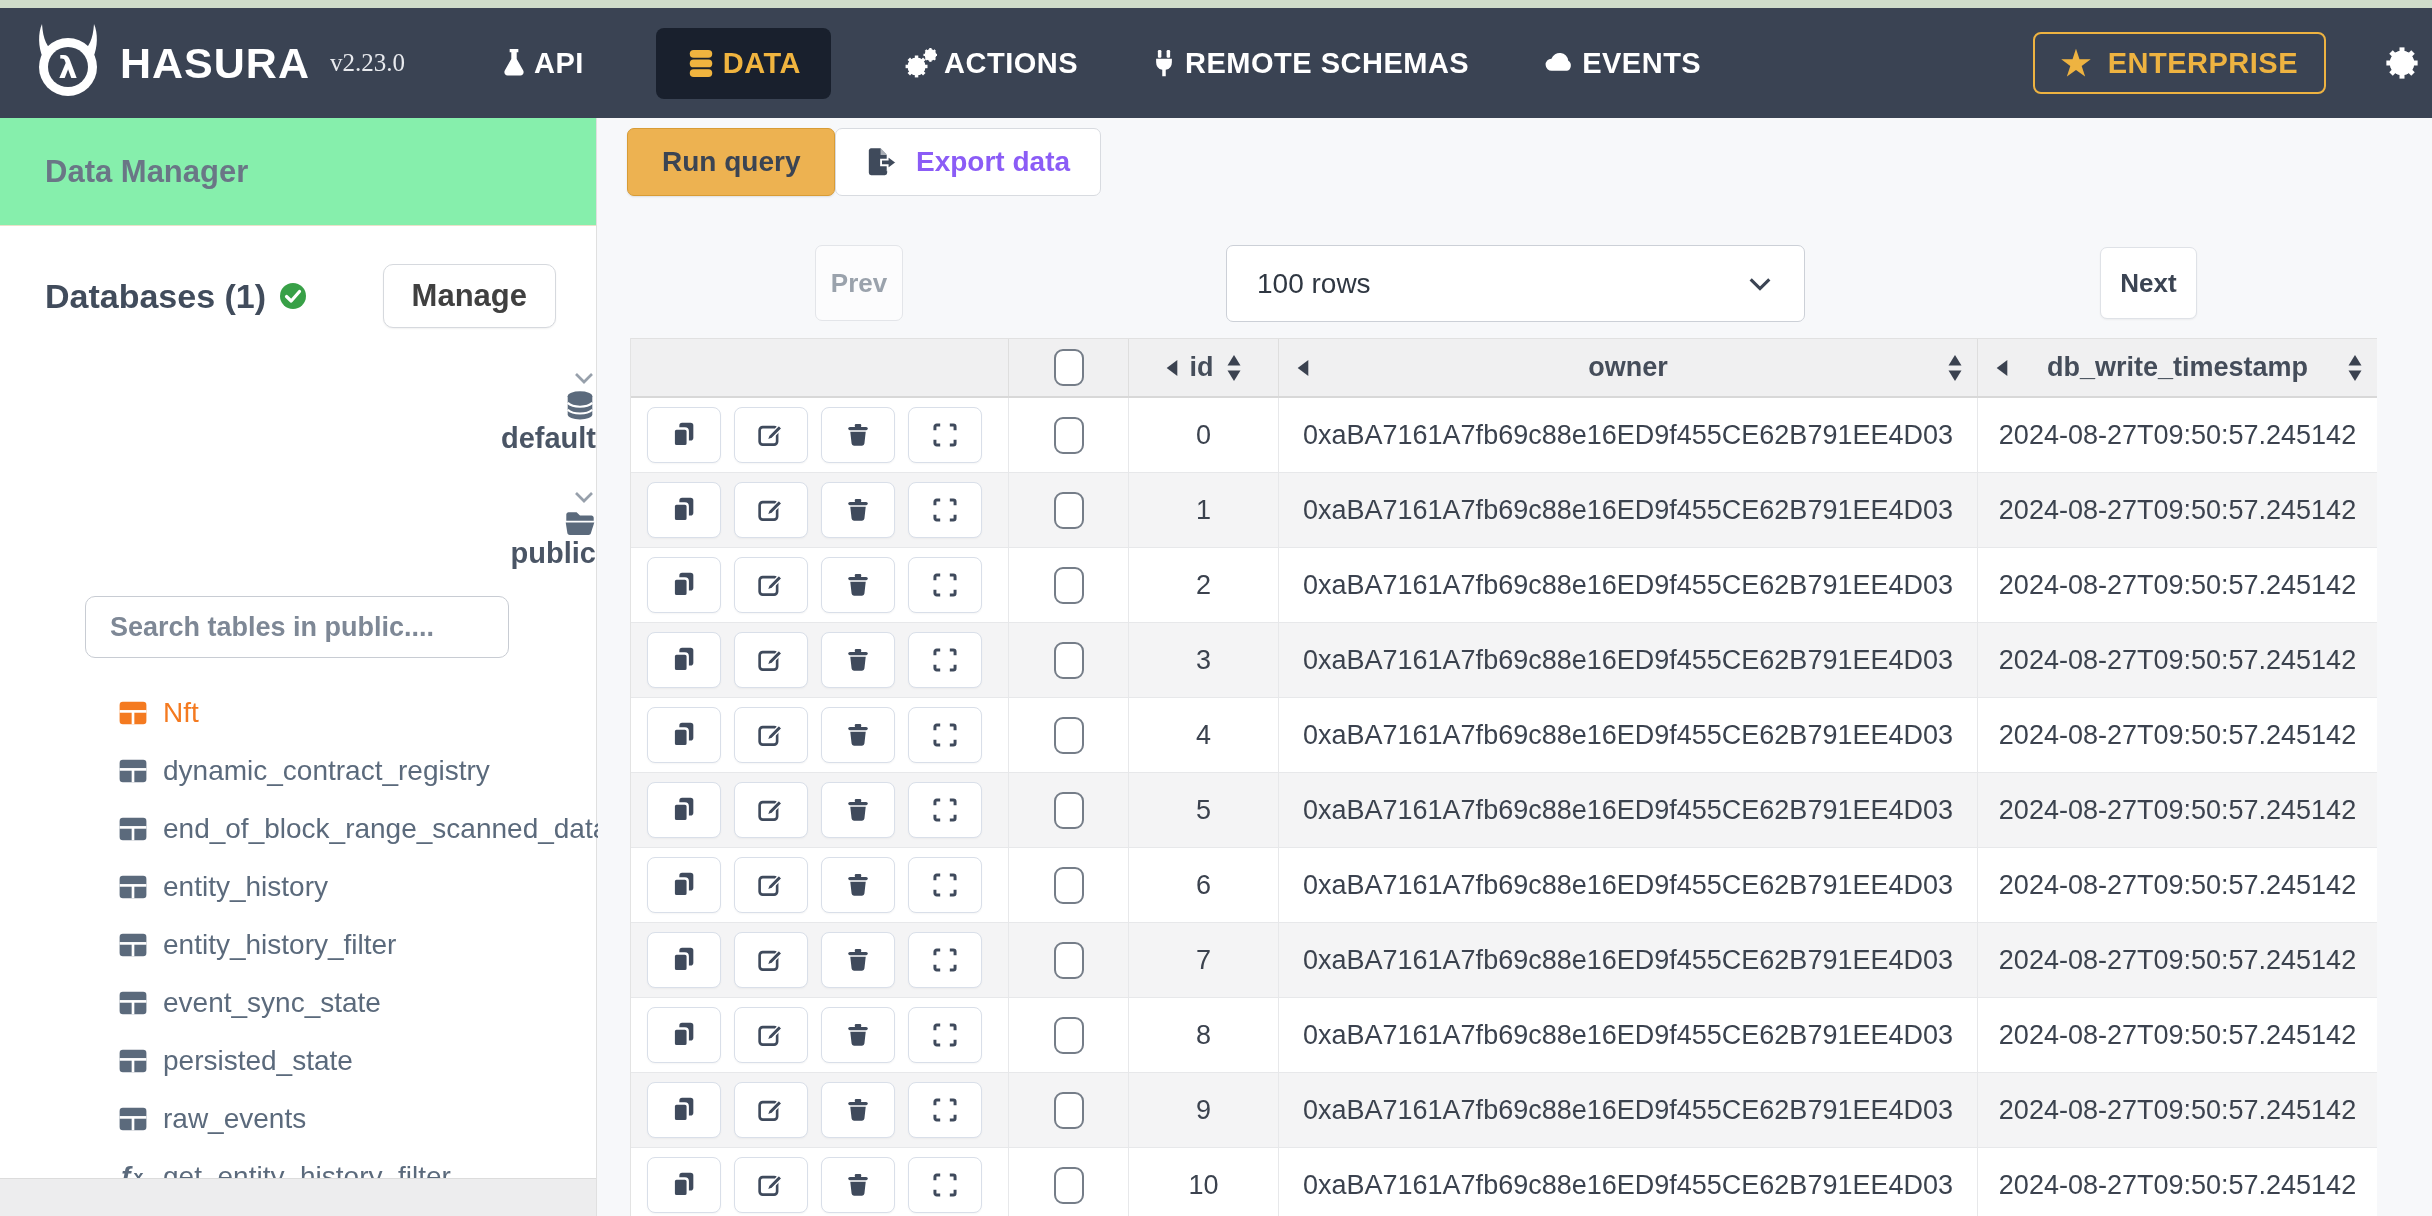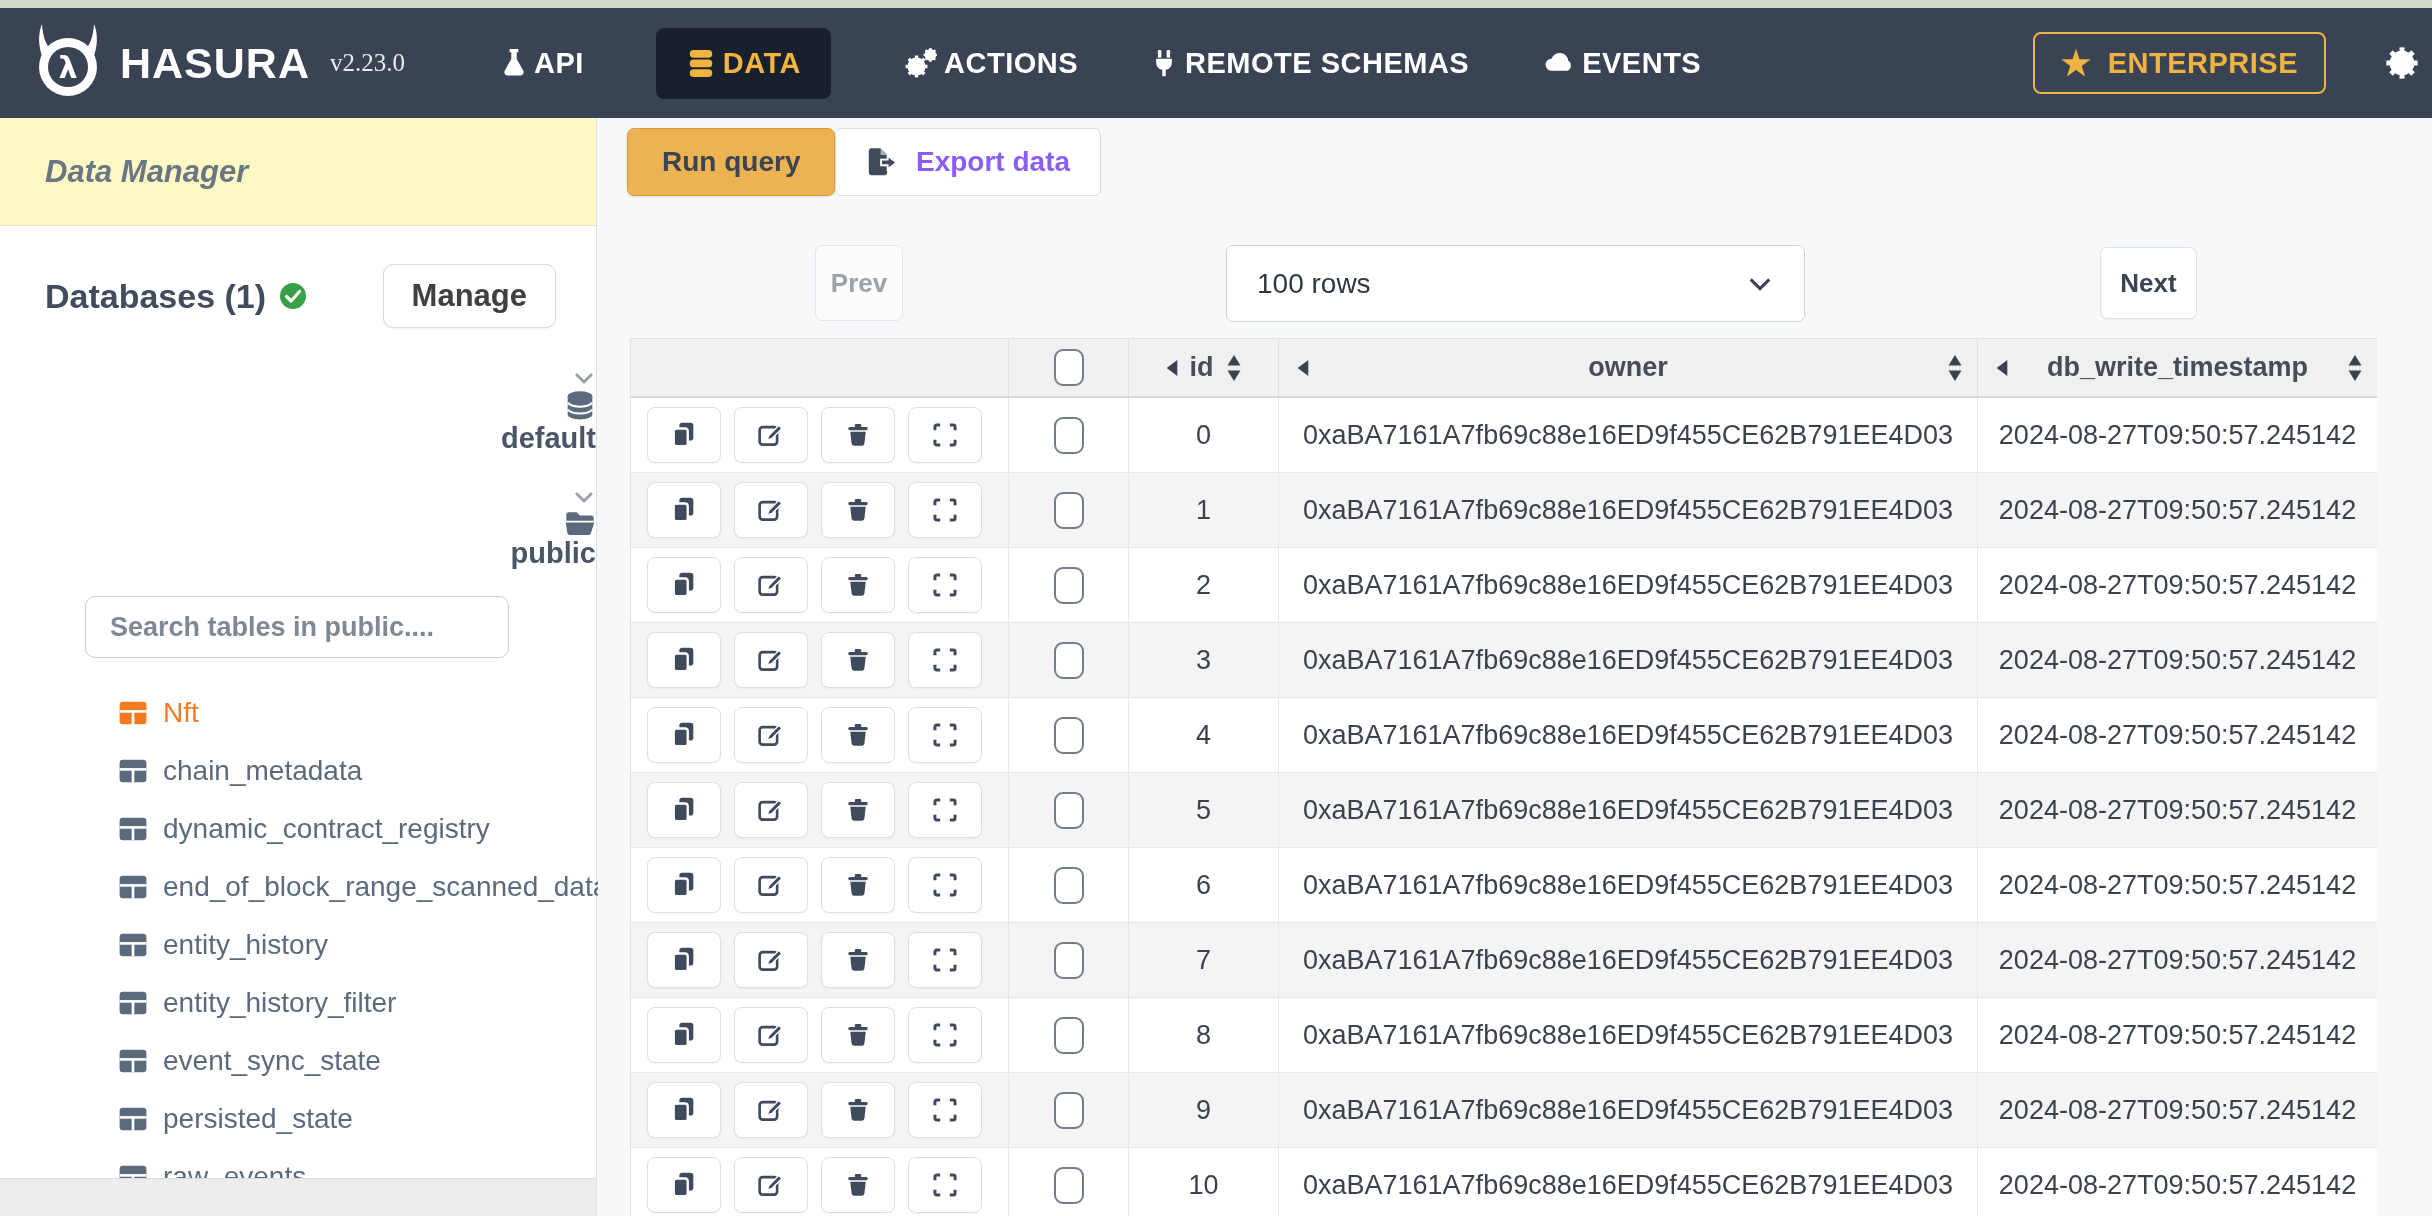--- a/index.html
+++ b/index.html
@@ -20,22 +20,22 @@
   .menu-item.active { background:#19202d; color:#f0b43f; border-radius:8px; padding:19px 30px; }
   .enterprise { margin-left:auto; margin-right:56px; display:flex; align-items:center; gap:16px;
                 border:2.5px solid #eeb341; border-radius:8px; padding:12px 26px;
                 color:#eeb341; font-size:29px; font-weight:700; letter-spacing:.5px; }
   .enterprise .star { font-size:34px; line-height:1; }
   .nav-gear { width:40px; height:40px; color:#fff; }
 
   
   .sidebar { position:absolute; top:118px; left:0; width:597px; bottom:0; background:#fff;
              border-right:1px solid #e0e0e0; }
-  .dm-header { height:108px; background:#fef9c3; border-bottom:1px solid #ebe1c9;
-               display:flex; align-items:center; padding-left:45px;font-style:italic; }
+  .dm-header { height:108px; background:#86efac; border-bottom:1px solid #ebe1c9;
+               display:flex; align-items:center; padding-left:45px; }
   .dm-title { font-size:31px; font-weight:700; color:#6a7686; }
   .db-row { display:flex; align-items:center; margin:38px 40px 0 45px; }
   .db-label { font-size:34px; font-weight:700; color:#414c5c; }
   .check-ic { width:30px; height:30px; margin-left:12px; }
   .manage-btn { margin-left:auto; padding:13px 28px; border:1px solid #d6d9de; border-radius:10px;
                 background:#fff; font-size:31px; font-weight:700; color:#404040;
                 box-shadow:0 1px 2px rgba(0,0,0,.06); cursor:pointer; }
   .tree-row { display:flex; align-items:flex-end;flex-direction:column; }
   .tree-row.lvl1 { margin:38px 0 0 62px; }
   .tree-row.lvl2 { margin:30px 0 0 95px; }
@@ -249,31 +249,20 @@
   </div>
       <div class="side-item">
     <span class="tbl-ic">
       <svg width="30" height="26" viewBox="0 0 28 24">
         <rect x="1.5" y="1.5" width="25" height="21" rx="3" fill="currentColor"></rect>
         <line x1="1.5" y1="10.5" x2="26.5" y2="10.5" stroke="#fff" stroke-width="2.5"></line>
         <line x1="14" y1="10.5" x2="14" y2="22.5" stroke="#fff" stroke-width="2.5"></line>
       </svg>
     </span>
 
-    <span class="side-label">chain_metadata</span>
-  </div>
-      <div class="side-item">
-    <span class="tbl-ic">
-      <svg width="30" height="26" viewBox="0 0 28 24">
-        <rect x="1.5" y="1.5" width="25" height="21" rx="3" fill="currentColor"></rect>
-        <line x1="1.5" y1="10.5" x2="26.5" y2="10.5" stroke="#fff" stroke-width="2.5"></line>
-        <line x1="14" y1="10.5" x2="14" y2="22.5" stroke="#fff" stroke-width="2.5"></line>
-      </svg>
-    </span>
-
     <span class="side-label">dynamic_contract_registry</span>
   </div>
       <div class="side-item">
     <span class="tbl-ic">
       <svg width="30" height="26" viewBox="0 0 28 24">
         <rect x="1.5" y="1.5" width="25" height="21" rx="3" fill="currentColor"></rect>
         <line x1="1.5" y1="10.5" x2="26.5" y2="10.5" stroke="#fff" stroke-width="2.5"></line>
         <line x1="14" y1="10.5" x2="14" y2="22.5" stroke="#fff" stroke-width="2.5"></line>
       </svg>
     </span>

